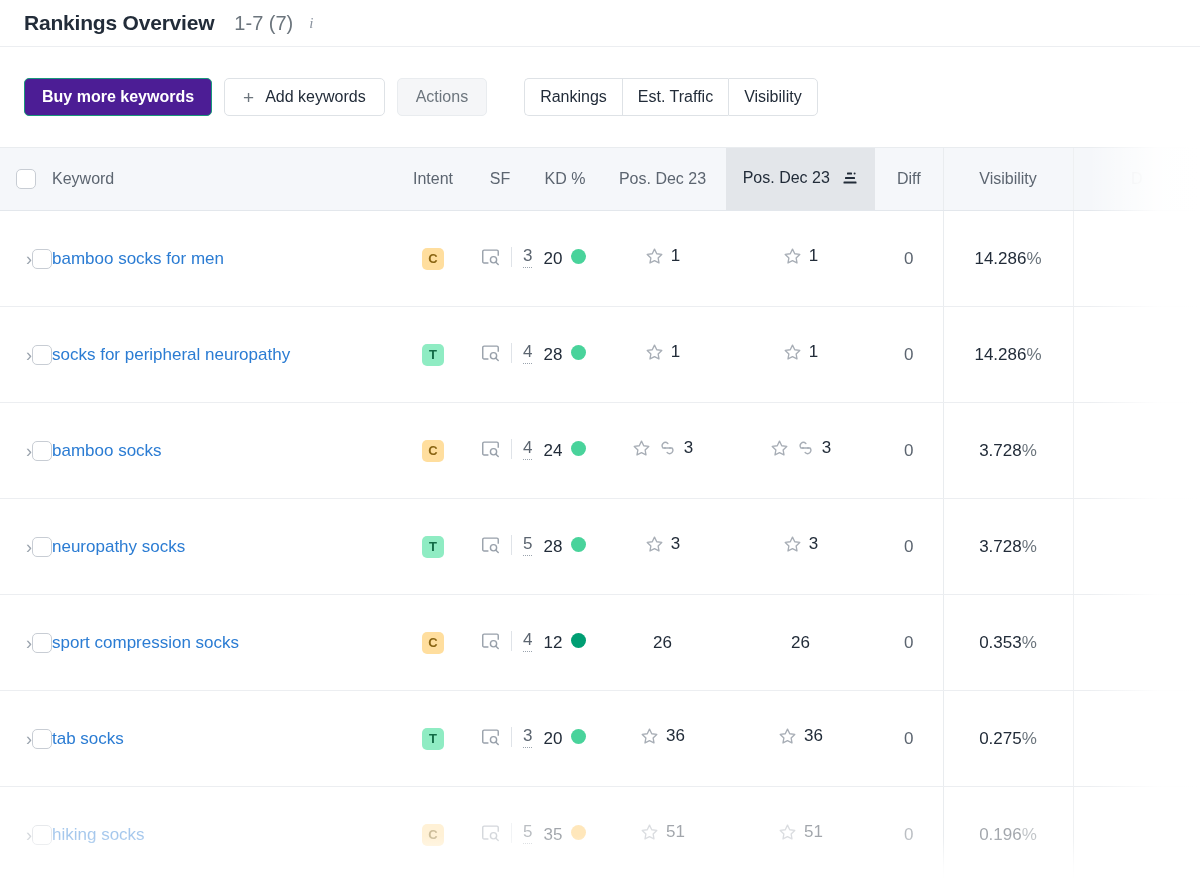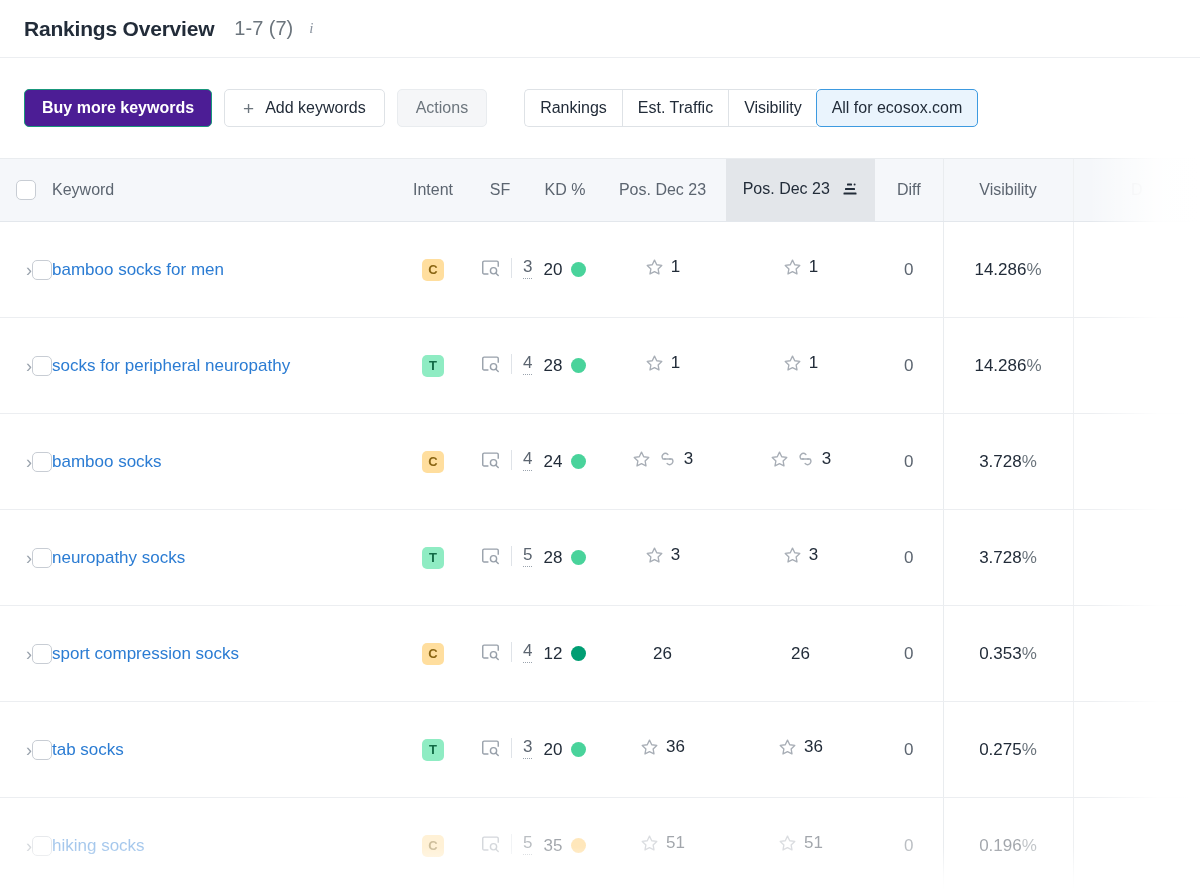--- a/index.html
+++ b/index.html
@@ -6,21 +6,21 @@
   html, body {
     width: 1200px; height: 891px;
     background: #ffffff;
     font-family: "Liberation Sans", sans-serif;
     color: #222c39;
     overflow: hidden;
   }
 
   
   .titlebar {
-    height: 58px;
+    height: 47px;
     display: flex;
     align-items: center;
     padding: 0 0 0 24px;
     border-bottom: 1px solid #eceef1;
   }
   .title-main {
     font-size: 21px;
     font-weight: bold;
     letter-spacing: -0.2px;
     color: #222c39;
@@ -234,21 +234,20 @@
   .sf-num {
     color: #5c6570;
     font-size: 17px;
     border-bottom: 1px dotted #9aa3ad;
     padding-bottom: 1px;
     cursor: pointer;
   }
 
   .kd-cell {
     display: inline-flex;
-    align-items: center;
     justify-content: center;
     gap: 9px;
   }
   .kd-dot {
     width: 15px; height: 15px;
     border-radius: 50%;
     display: inline-block;
   }
 
   .pos-cell {
@@ -297,21 +296,20 @@
     <span class="plus">+</span>
     <span>Add keywords</span>
   </div>
 
   <div class="btn btn-muted">Actions</div>
 
   <div class="segmented">
     <div class="seg">Rankings</div>
     <div class="seg">Est. Traffic</div>
     <div class="seg">Visibility</div>
-    <div class="seg active">All for ecosox.com</div>
   </div>
 </div>
 
 <div class="table-wrap">
   <table>
     <thead>
       <tr>
         <th class="c-check">
           <div class="cbox"></div>
         </th>

